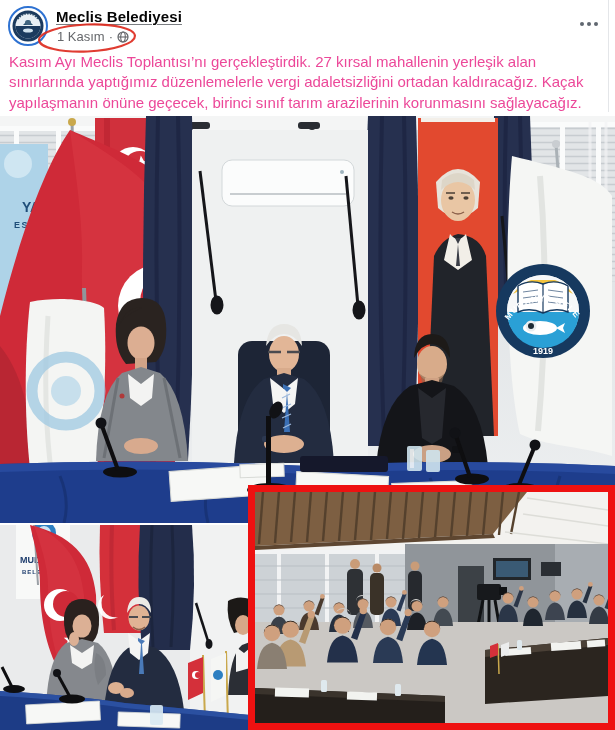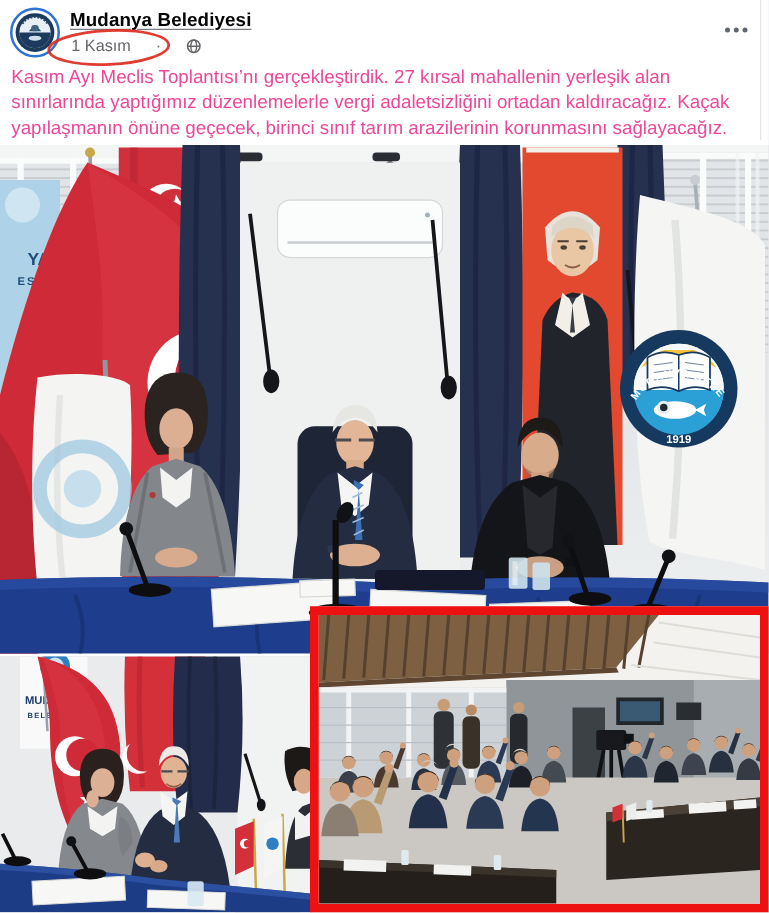--- a/index.html
+++ b/index.html
@@ -18,21 +18,21 @@
   }
   .avatar svg{width:32px;height:32px;display:block;}
   .author{
     left:56px;top:8px;font-size:15px;font-weight:bold;color:#050505;
     text-decoration:underline;text-decoration-thickness:1px;
     text-decoration-color:#7a7d81;text-underline-offset:2px;
     letter-spacing:.1px;cursor:pointer;z-index:5;
   }
   .meta{
     left:57px;top:29px;font-size:13px;color:#65676b;display:flex;
-    align-items:center;gap:20px;z-index:5;
+    align-items:center;gap:4px;z-index:5;
   }
   .meta .globe{width:12px;height:12px;display:inline-block;}
   .annotation{left:36px;top:21px;width:106px;height:34px;z-index:6;pointer-events:none;}
   .dots{
     left:576px;top:14px;width:26px;height:20px;display:flex;align-items:center;
     justify-content:center;gap:3px;cursor:pointer;z-index:5;
   }
   .dots i{width:4px;height:4px;border-radius:50%;background:#606770;display:block;}
   .scroll-sliver{left:608px;top:0;width:1px;height:112px;background:#e4e6e9;}
   
@@ -58,21 +58,21 @@
     <circle cx="16" cy="16" r="15.5" fill="#1b3a5e"></circle>
     <circle cx="16" cy="16" r="12.5" fill="#e8eff5"></circle>
     <path d="M3.5,16 a12.5,12.5 0 0 0 25,0 z" fill="#1b3a5e"></path>
     <path d="M11,15 q5,-7 10,0 z" fill="#27506f"></path>
     <rect x="13" y="10" width="6" height="5" rx="2.5" fill="#41647f"></rect>
     <path d="M6,9 a12,12 0 0 1 20,0" fill="none" stroke="#2a4a66" stroke-width="1.6" stroke-dasharray="1.5 1.2"></path>
     <ellipse cx="16" cy="20.5" rx="5" ry="2" fill="#cfe0ec"></ellipse>
   </svg>
 </div>
 
-<div class="abs author">Mudanya Belediyesi</div>
+<div class="abs author">Meclis Belediyesi</div>
 
 <div class="abs meta">
   <span>1 Kasım</span>
   <span>·</span>
   <svg class="globe" viewBox="0 0 12 12">
     <circle cx="6" cy="6" r="5" fill="none" stroke="#65676b" stroke-width="1.2"></circle>
     <line x1="1" y1="6" x2="11" y2="6" stroke="#65676b" stroke-width="1.1"></line>
     <ellipse cx="6" cy="6" rx="2.3" ry="5" fill="none" stroke="#65676b" stroke-width="1.1"></ellipse>
   </svg>
 </div>

